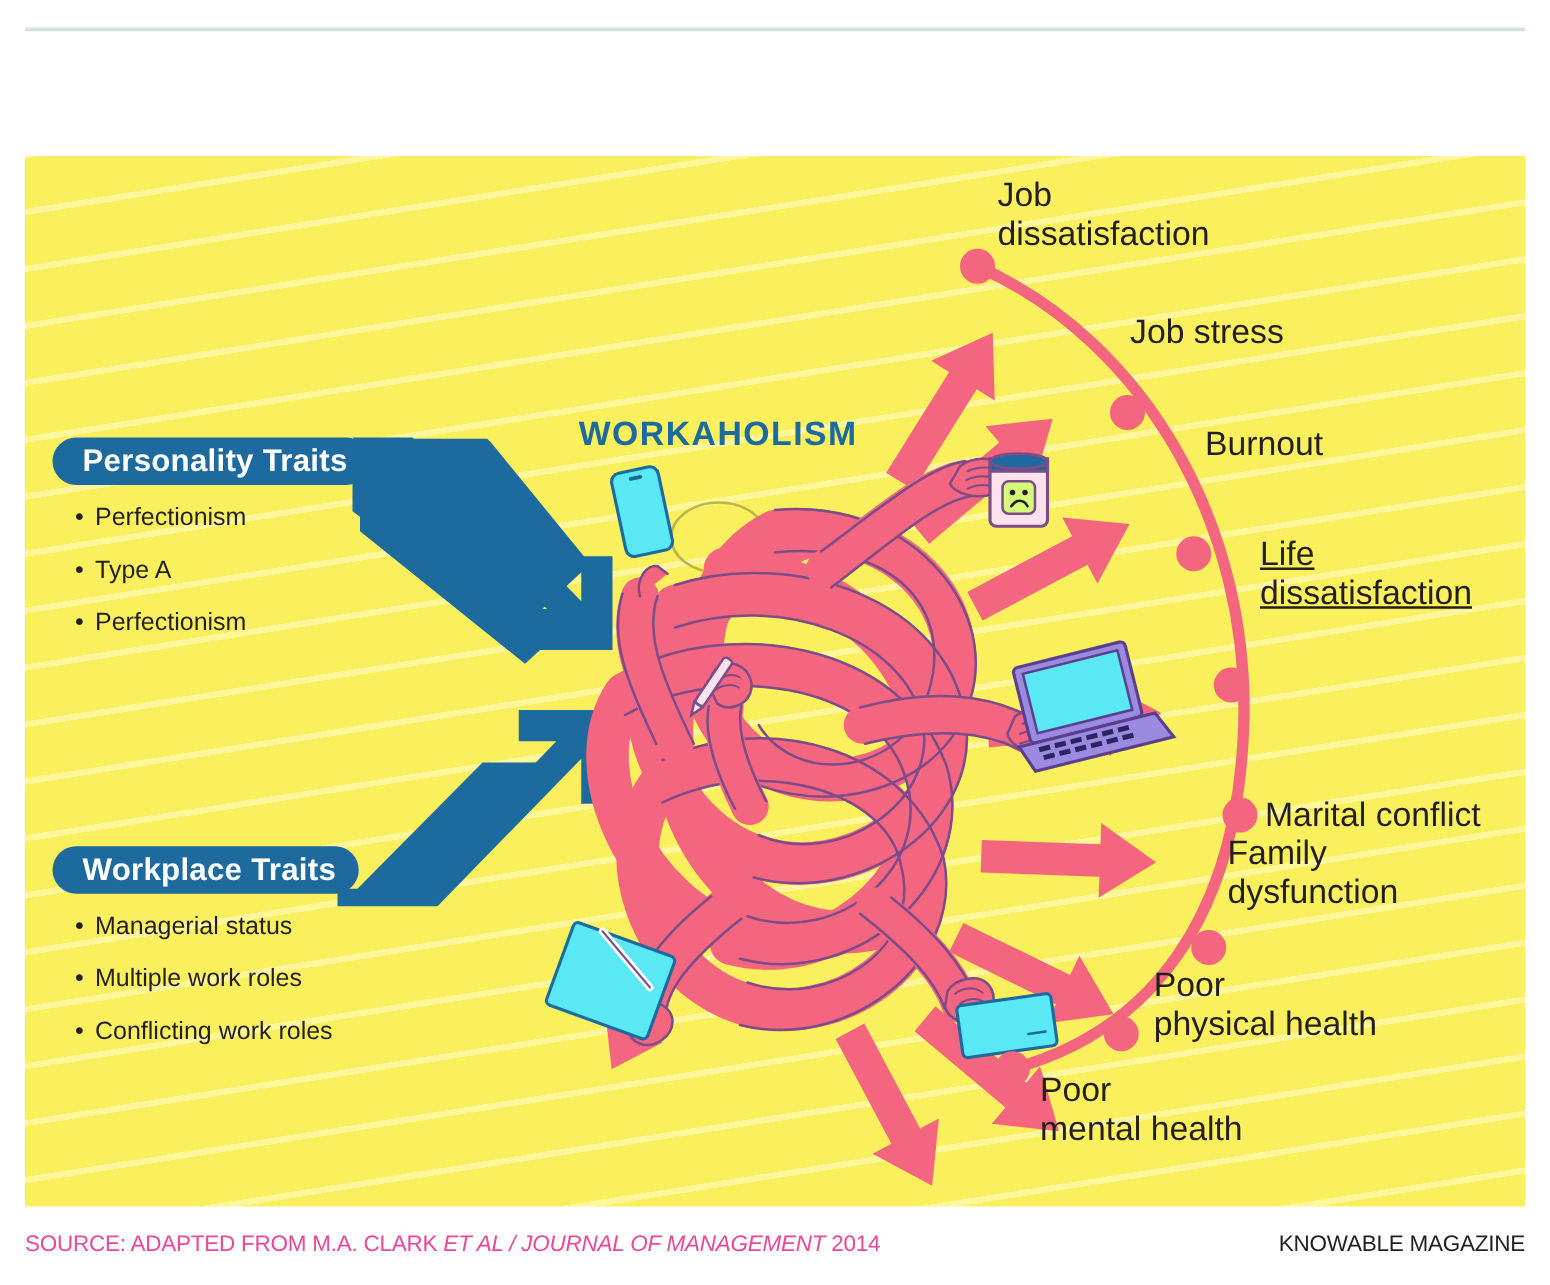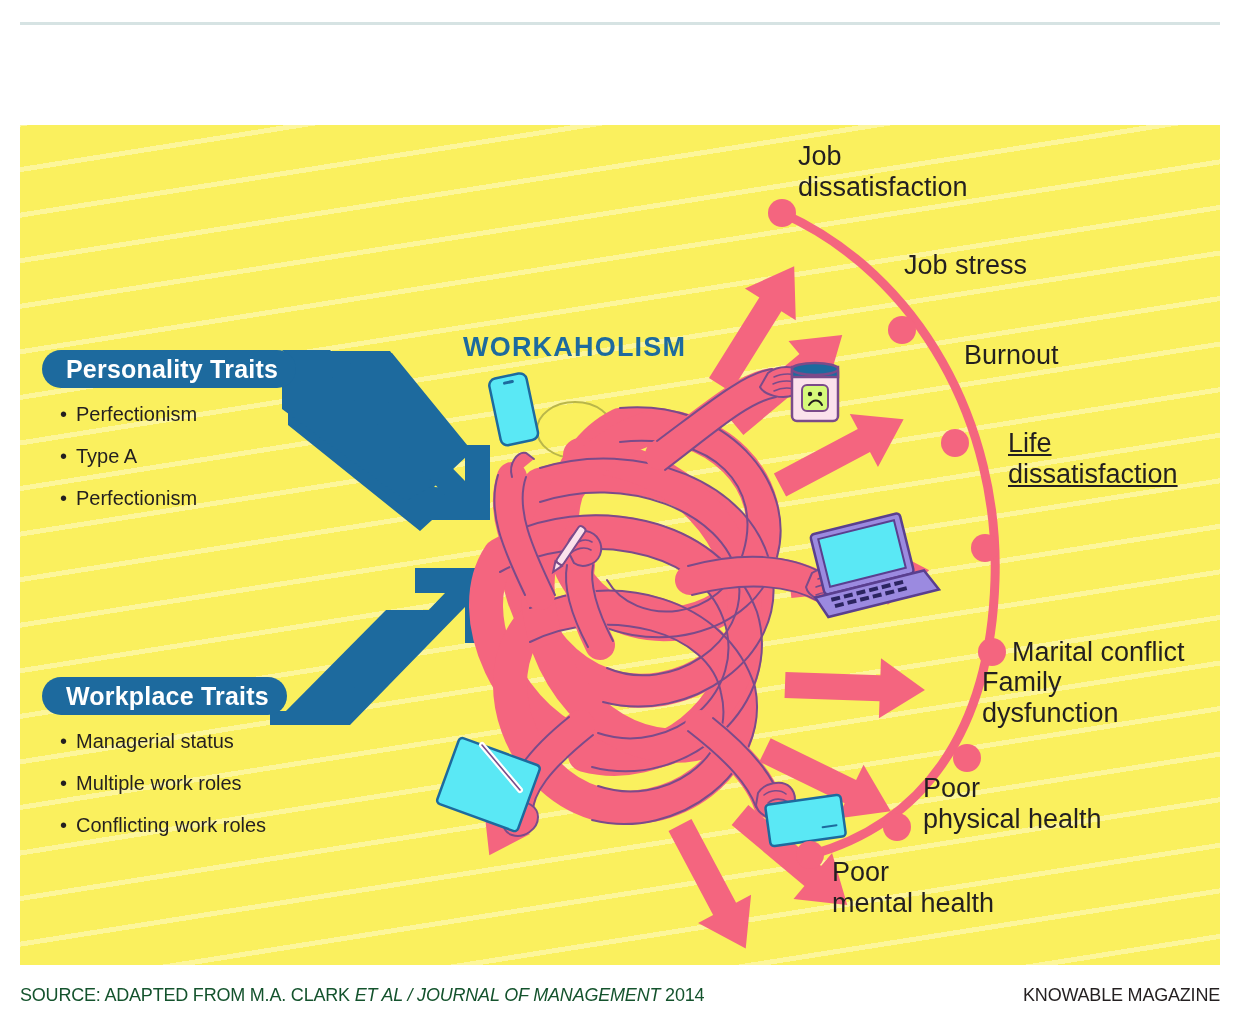--- a/index.html
+++ b/index.html
@@ -78,21 +78,21 @@
   
   .outcome{
     position:absolute;z-index:9;
     font-size:27px;color:#231f20;line-height:1.13;
     white-space:pre-line;
   }
 
   
   .footer-source{
     position:absolute;left:20px;top:985px;
-    font-size:18px;color:#14532d;letter-spacing:-0.2px;
+    font-size:18px;color:#ec4899;letter-spacing:-0.2px;
     white-space:nowrap;
   }
   .footer-source em{font-style:italic;}
   .footer-credit{
     position:absolute;right:20px;top:985px;
     font-size:18px;color:#231f20;letter-spacing:-0.2px;
     white-space:nowrap;
   }
 </style>
 </head>

